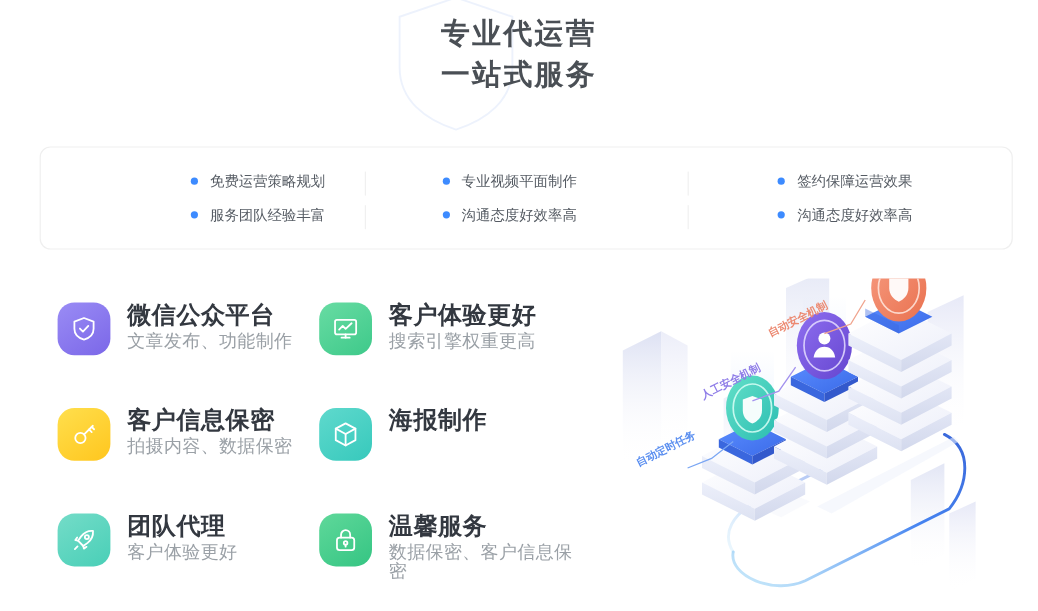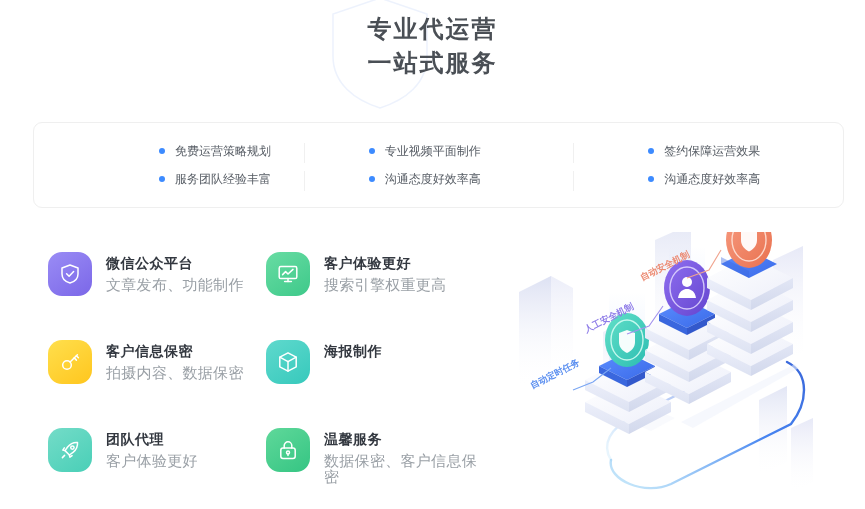--- a/index.html
+++ b/index.html
@@ -76,21 +76,21 @@
   .svc-item { display: flex; align-items: flex-start; height: 88px; }
   .svc-icon {
     width: 44px; height: 44px; border-radius: 14px;
     flex: 0 0 auto; margin-right: 14px; margin-top: 4px;
     display: flex; align-items: center; justify-content: center;
     position: relative;
   }
   .svc-icon svg { display: block; }
   .svc-text { padding-top: 6px; }
   .svc-title {
-    font-size: 14px; font-weight: bold; color: #333840;
+    font-size: 20px; font-weight: bold; color: #333840;
     line-height: 18px; letter-spacing: .5px;
   }
   .svc-sub {
     font-size: 15px; color: #9aa0a6; line-height: 16px;
     margin-top: 5px; letter-spacing: .3px;
   }
 
   
   .illustration {
     position: absolute; left: 495px; top: 232px;

